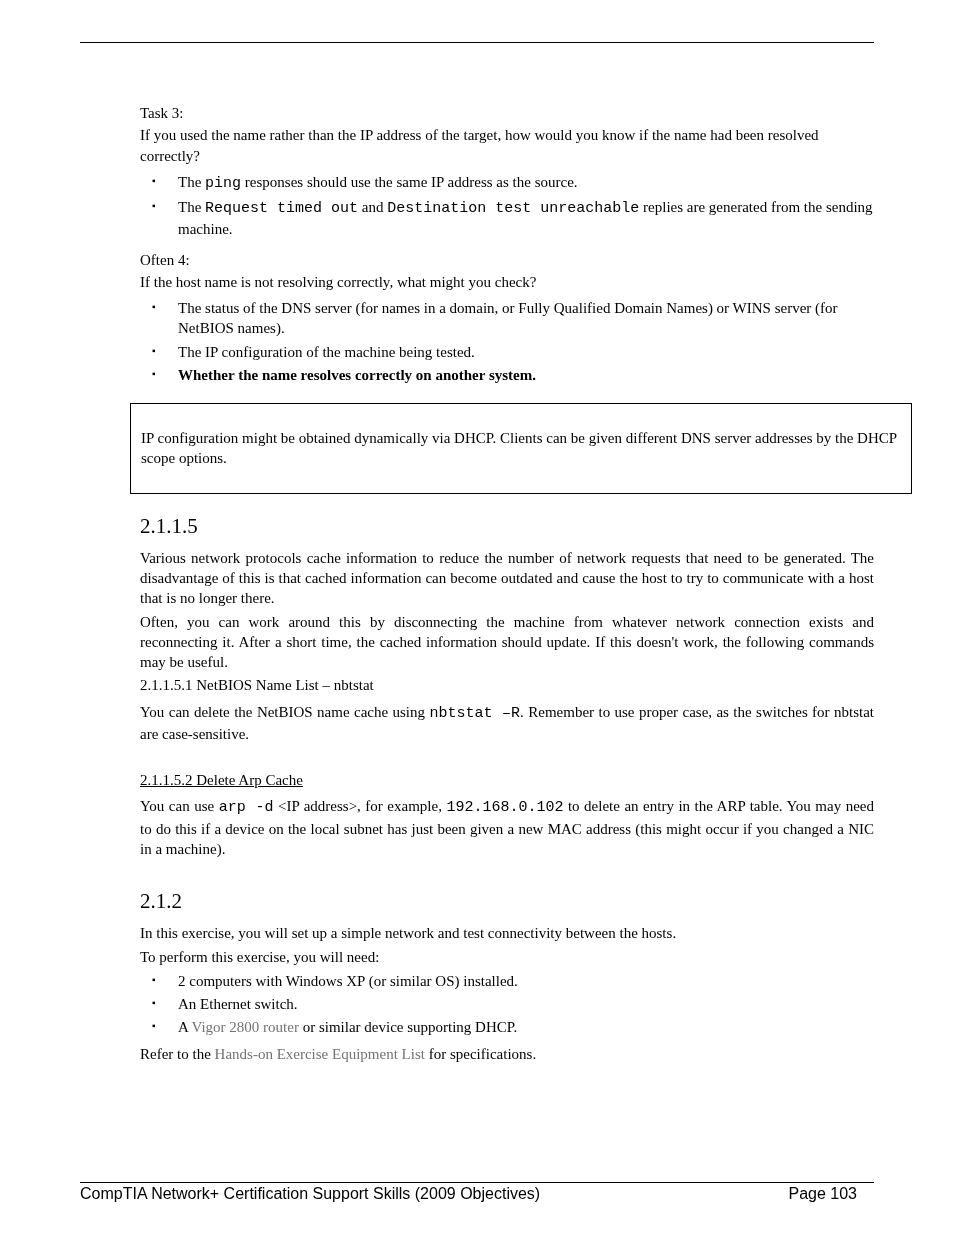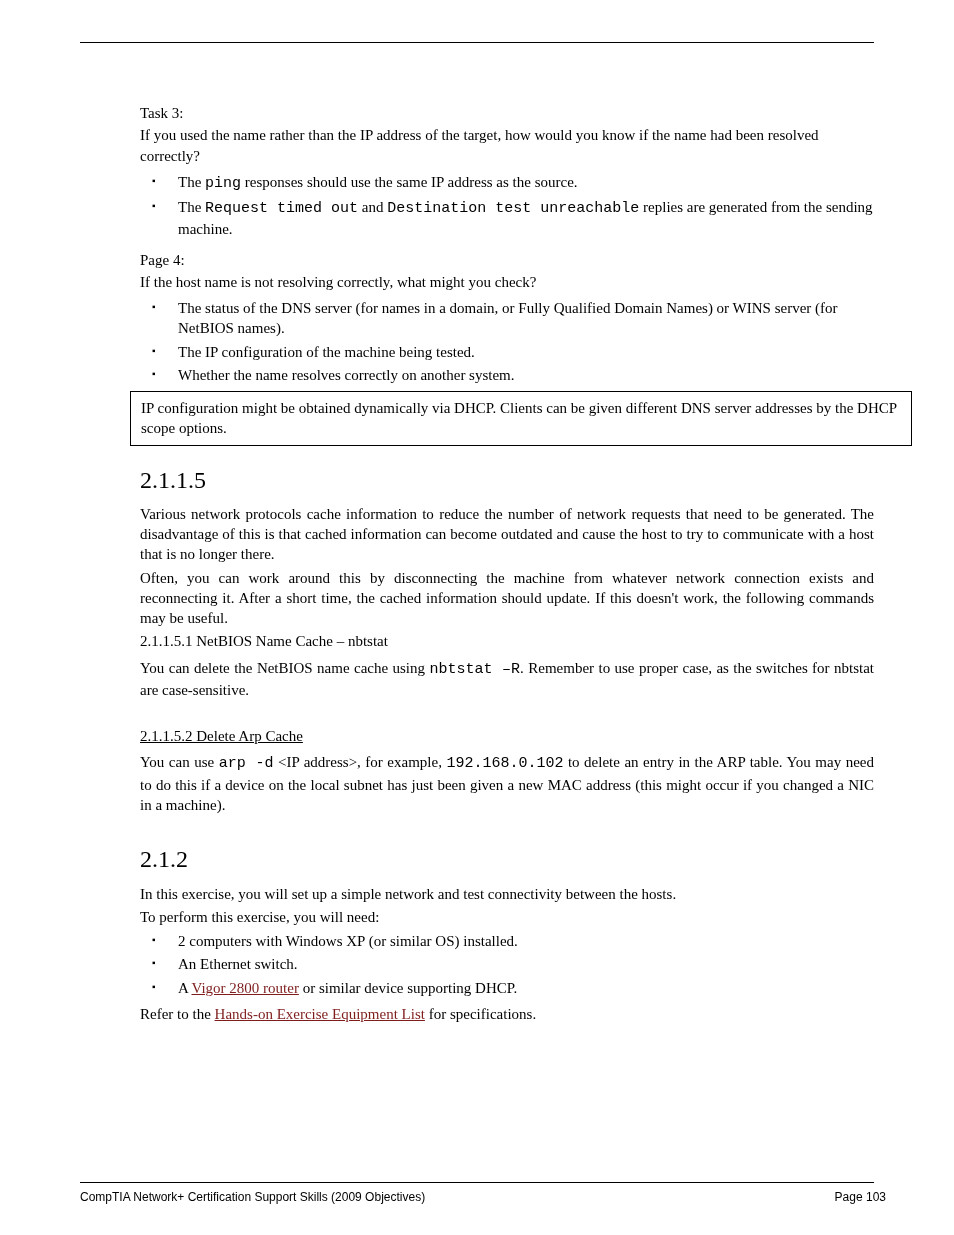--- a/index.html
+++ b/index.html
@@ -24,33 +24,33 @@
   .bullets li::before {
     content: "▪";
     position: absolute;
     left: 12px;
     top: 2px;
     font-size: 10px;
   }
   .mono { font-family: "Courier New", Courier, monospace; text-align: right; }
   .task-box {
     border: 1.5px solid #000;
-    padding: 6px 10px;
-    margin: 6px 0 18px -10px;
+    padding: 24px 10px;
+    margin: 18px 0 18px -10px;
     width: calc(100% + 48px);
   }
-  .section-num { font-size: 24px; margin-bottom: 8px; font-family: Liberation Serif, serif; }
+  .section-num { font-size: 21px; margin-bottom: 8px; font-family: Liberation Serif, serif; }
   .para { text-align: justify; margin-bottom: 3px; }
-  .link { color: #7f1d1d; text-decoration: underline; }
+  .link { color: #737373; }
   .footer-rule { position: absolute; left: 80px; right: 80px; bottom: 52px; border-top: 1px solid #000; }
   .footer-text {
     position: absolute;
-    left: 80px; right: 68px; bottom: 30px;
+    left: 80px; right: 97px; bottom: 30px;
     font-family: Arial, Helvetica, sans-serif;
-    font-size: 12px;
+    font-size: 16px;
     display: flex;
     justify-content: space-between;
   }
 </style>
 </head>
 <body>
 
 <div class="top-rule"></div>
 
 <div class="indent-block">
@@ -59,36 +59,36 @@
   <p class="question">If you used the name rather than the IP address of the target, how would you know if the name had been resolved correctly?</p>
   <ul class="bullets">
     <li>
       <span>The </span><span class="mono">ping</span><span> responses should use the same IP address as the source.</span>
     </li>
     <li>
       <span>The </span><span class="mono">Request timed out</span><span> and </span><span class="mono">Destination test unreachable</span><span> replies are generated from the sending machine.</span>
     </li>
   </ul>
 
-  <p class="prequestion">Page 4:</p>
+  <p class="prequestion">Often 4:</p>
   <p class="question">If the host name is not resolving correctly, what might you check?</p>
   <ul class="bullets" style="margin-bottom:2px;">
     <li>The status of the DNS server (for names in a domain, or Fully Qualified Domain Names) or WINS server (for NetBIOS names).</li>
     <li>The IP configuration of the machine being tested.</li>
-    <li style="margin-bottom:4px;">Whether the name resolves correctly on another system.</li>
+    <li style="margin-bottom:4px;font-weight:bold;">Whether the name resolves correctly on another system.</li>
   </ul>
   <div class="task-box">
     <span>IP configuration might be obtained dynamically via DHCP. Clients can be given different DNS server addresses by the DHCP scope options.</span>
   </div>
 
   <p class="section-num">2.1.1.5</p>
   <p class="para">Various network protocols cache information to reduce the number of network requests that need to be generated. The disadvantage of this is that cached information can become outdated and cause the host to try to communicate with a host that is no longer there.</p>
   <p class="para" style="margin-bottom:3px;">Often, you can work around this by disconnecting the machine from whatever network connection exists and reconnecting it. After a short time, the cached information should update. If this doesn't work, the following commands may be useful.</p>
 
-  <p style="margin-bottom:6px;">2.1.1.5.1 NetBIOS Name Cache – nbtstat</p>
+  <p style="margin-bottom:6px;">2.1.1.5.1 NetBIOS Name List – nbtstat</p>
   <p class="para" style="margin-bottom:26px;">
     <span>You can delete the NetBIOS name cache using </span><span class="mono">nbtstat –R</span><span>. Remember to use proper case, as the switches for nbtstat are case-sensitive. </span>
   </p>
 
   <p style="margin-bottom:6px;text-decoration:underline;">2.1.1.5.2 Delete Arp Cache</p>
   <p class="para" style="margin-bottom:28px;">
     <span>You can use </span><span class="mono">arp -d</span><span> &lt;IP address&gt;, for example, </span><span class="mono">192.168.0.102</span><span> to delete an entry in the ARP table. You may need to do this if a device on the local subnet has just been given a new MAC address (this might occur if you changed a NIC in a machine).</span>
   </p>
 
   <p class="section-num">2.1.2</p>

